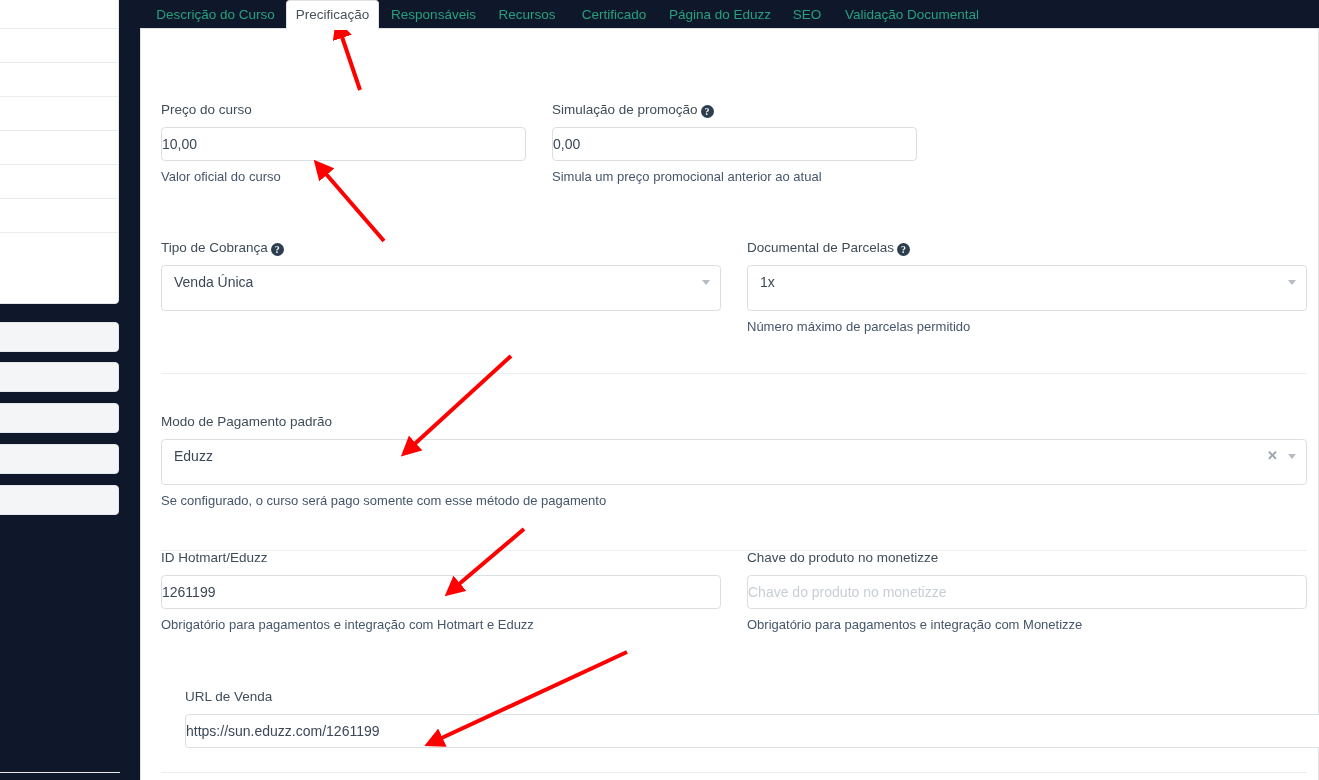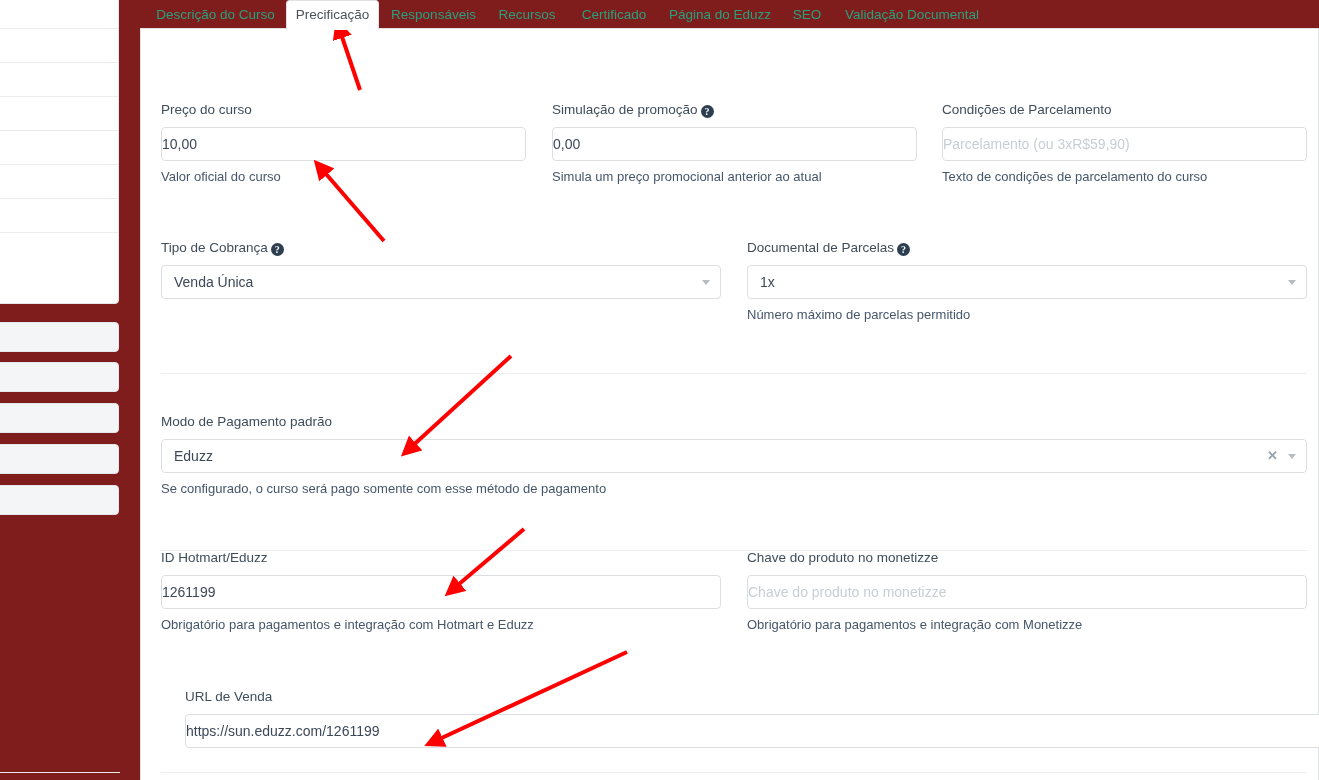--- a/index.html
+++ b/index.html
@@ -6,21 +6,21 @@
     margin: 0;
     padding: 0;
     background: #ffffff;
     font-family: "Liberation Sans", sans-serif;
   }
   #screen {
     position: relative;
     width: 1319px;
     height: 780px;
     overflow: hidden;
-    background: #7f1d1d;
+    background: #0f172a;
   }
 
   
   .left-panel {
     position: absolute;
     left: -40px;
     top: -6px;
     width: 159px;
     height: 310px;
     background: #ffffff;
@@ -152,21 +152,21 @@
     color: #46566a;
     margin-top: 8px;
     line-height: 16px;
     white-space: nowrap;
   }
 
   
   .fselect {
     position: relative;
     width: 100%;
-    height: 34px;
+    height: 46px;
     box-sizing: border-box;
     background: #ffffff;
     border: 1px solid #dcdfe2;
     border-radius: 4px;
     text-align: center;
   }
   .fselect .val {
     position: absolute;
     left: 12px;
     top: 0;
@@ -249,25 +249,20 @@
       <input class="finput" type="text" value="10,00" style="">
       <div class="fhelp">Valor oficial do curso</div>
     </div>
 
     <div class="field" style="left:411px; top:73px; width:365px;">
       <div class="flabel"><span>Simulação de promoção</span><span class="help-icon">?</span></div>
       <input class="finput" type="text" value="0,00" style="">
       <div class="fhelp">Simula um preço promocional anterior ao atual</div>
     </div>
 
-    <div class="field" style="left:801px; top:73px; width:365px;">
-      <div class="flabel"><span>Condições de Parcelamento</span></div>
-      <input class="finput" type="text" placeholder="Parcelamento (ou 3xR$59,90)" style="">
-      <div class="fhelp">Texto de condições de parcelamento do curso</div>
-    </div>
 
     <div class="field" style="left:20px; top:211px; width:560px;">
       <div class="flabel"><span>Tipo de Cobrança</span><span class="help-icon">?</span></div>
       <div class="fselect">
         <span class="val">Venda Única</span>
         <span class="caret"></span>
       </div>
     </div>
 
     <div class="field" style="left:606px; top:211px; width:560px;">

